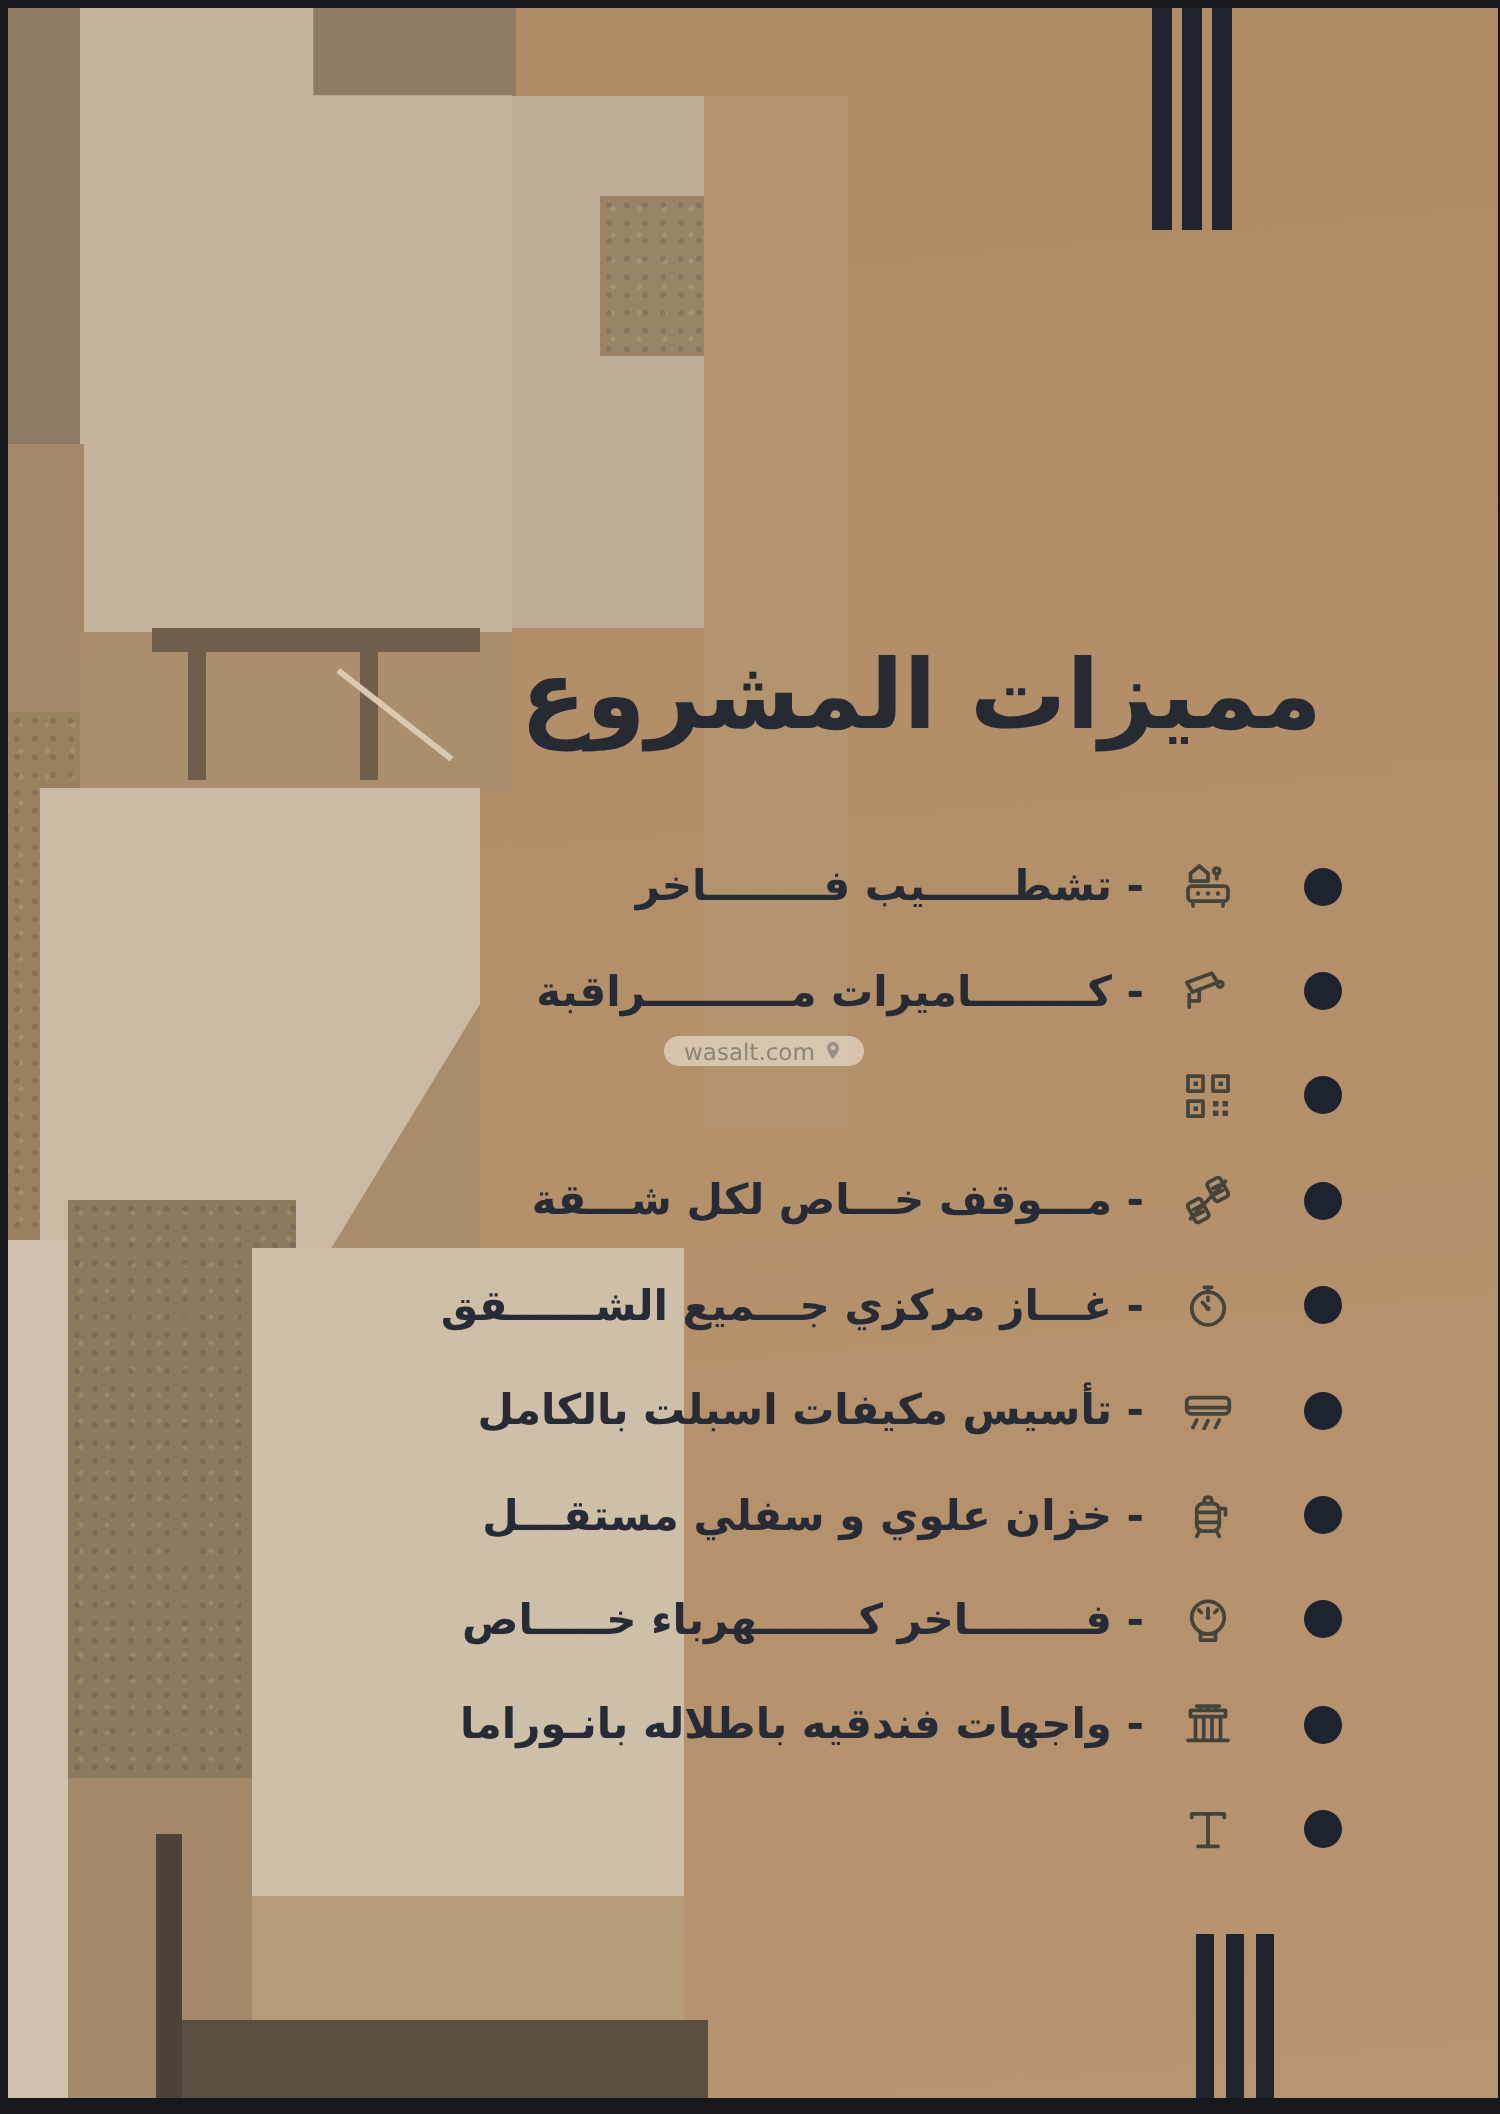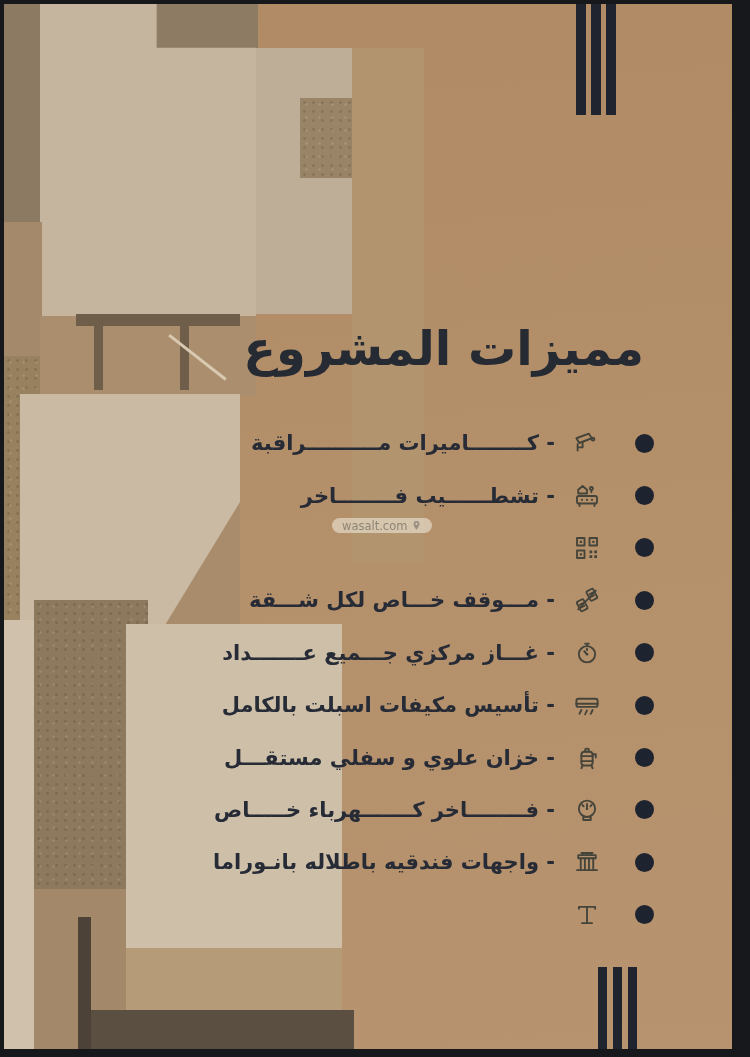--- a/index.html
+++ b/index.html
@@ -1,17 +1,17 @@
 <!DOCTYPE html>
 <html lang="ar"><head>
 <meta charset="utf-8">
 <style>
   html,body{margin:0;padding:0;background:#2b2b2b;}
   .frame{position:relative;width:750px;height:1057px;box-sizing:border-box;
-         background:#17181c;padding:4px 18px 8px 4px;font-family:"DejaVu Sans",sans-serif;}
+         background:#17181c;padding:4px 1px 8px 4px;font-family:"DejaVu Sans",sans-serif;}
   .canvas{position:relative;width:100%;height:100%;overflow:hidden;
           background:linear-gradient(175deg,#b08b65 0%,#b4906b 55%,#b7946f 100%);
           box-shadow:inset 2px 0 0 rgba(222,212,196,.35);}
   .shape{position:absolute;}
   .mottle{background-image:
       radial-gradient(rgba(58,48,28,.18) 1.2px, transparent 1.7px),
       radial-gradient(rgba(232,216,182,.16) 1px, transparent 1.5px);
       background-size:9px 9px,13px 13px;}
   .bars{position:absolute;display:flex;}
   .bars .bar{background:#20242e;}
@@ -88,43 +88,43 @@
           <path fill="#999083" d="M12 2a6.5 6.5 0 0 0-6.5 6.5C5.5 13 12 21 12 21s6.5-8 6.5-12.5A6.5 6.5 0 0 0 12 2zm0 9a2.5 2.5 0 1 1 0-5 2.5 2.5 0 0 1 0 5z"></path>
         </svg>
   </div>
 
   <div class="features">
 
     <div class="row">
       <span class="bullet"></span>
       <span class="icon">
         <svg viewBox="0 0 24 24">
-              <path d="M3.5 8.2 L13.5 4.5 L15.8 8.2 L5.8 12 Z"></path>
-              <circle cx="16.8" cy="8.9" r="1.1"></circle>
-              <path d="M8.5 11.2 V15.5 H4.5 M4.5 13 V18"></path>
-            </svg>
-      </span>
-      <span class="txt">- كــــــــاميرات مــــــــــراقبة</span>
-    </div>
-
-    <div class="row">
-      <span class="bullet"></span>
-      <span class="icon">
-        <svg viewBox="0 0 24 24">
               <path d="M5 7 L8.5 4 L12 7 V10 H5 Z"></path>
               <circle cx="15.5" cy="6" r="1.2"></circle>
               <path d="M15.5 7.5 V9"></path>
               <rect x="4" y="12" width="16" height="6" rx="1.5"></rect>
               <circle class="f" cx="8" cy="15" r="0.9"></circle>
               <circle class="f" cx="12" cy="15" r="0.9"></circle>
               <circle class="f" cx="16" cy="15" r="0.9"></circle>
               <path d="M6 18 v2 M18 18 v2"></path>
             </svg>
       </span>
       <span class="txt">- تشطــــــيب فــــــــاخر</span>
+    </div>
+
+    <div class="row">
+      <span class="bullet"></span>
+      <span class="icon">
+        <svg viewBox="0 0 24 24">
+              <path d="M3.5 8.2 L13.5 4.5 L15.8 8.2 L5.8 12 Z"></path>
+              <circle cx="16.8" cy="8.9" r="1.1"></circle>
+              <path d="M8.5 11.2 V15.5 H4.5 M4.5 13 V18"></path>
+            </svg>
+      </span>
+      <span class="txt">- كــــــــاميرات مــــــــــراقبة</span>
     </div>
 
     <div class="row">
       <span class="bullet"></span>
       <span class="icon">
         <svg viewBox="0 0 24 24">
               <rect x="4" y="4" width="6" height="6"></rect>
               <rect class="f" x="6.2" y="6.2" width="1.8" height="1.8"></rect>
               <rect x="14" y="4" width="6" height="6"></rect>
               <rect class="f" x="16.2" y="6.2" width="1.8" height="1.8"></rect>
@@ -160,21 +160,21 @@
       <span class="bullet"></span>
       <span class="icon">
         <svg viewBox="0 0 24 24">
               <circle cx="12" cy="13" r="6.5"></circle>
               <path d="M12 6.5 V4.5 M10.5 4.5 h3"></path>
               <path d="M12 13 L9.8 10.6"></path>
               <circle class="f" cx="12" cy="13" r="1"></circle>
               <path d="M12 8.5 v1.2"></path>
             </svg>
       </span>
-      <span class="txt">- غـــاز مركزي جـــميع عـــــــداد</span>
+      <span class="txt">- غـــاز مركزي جـــميع الشــــــقق</span>
     </div>
 
     <div class="row">
       <span class="bullet"></span>
       <span class="icon">
         <svg viewBox="0 0 24 24">
               <rect x="3.5" y="7" width="17" height="6.5" rx="1.8"></rect>
               <path d="M3.5 11 H20.5"></path>
               <path d="M7.5 16 l-1 2 M12 16.3 l-1 2 M16.5 16 l-1 2"></path>
               <circle class="f" cx="6" cy="19" r="0.8"></circle>

